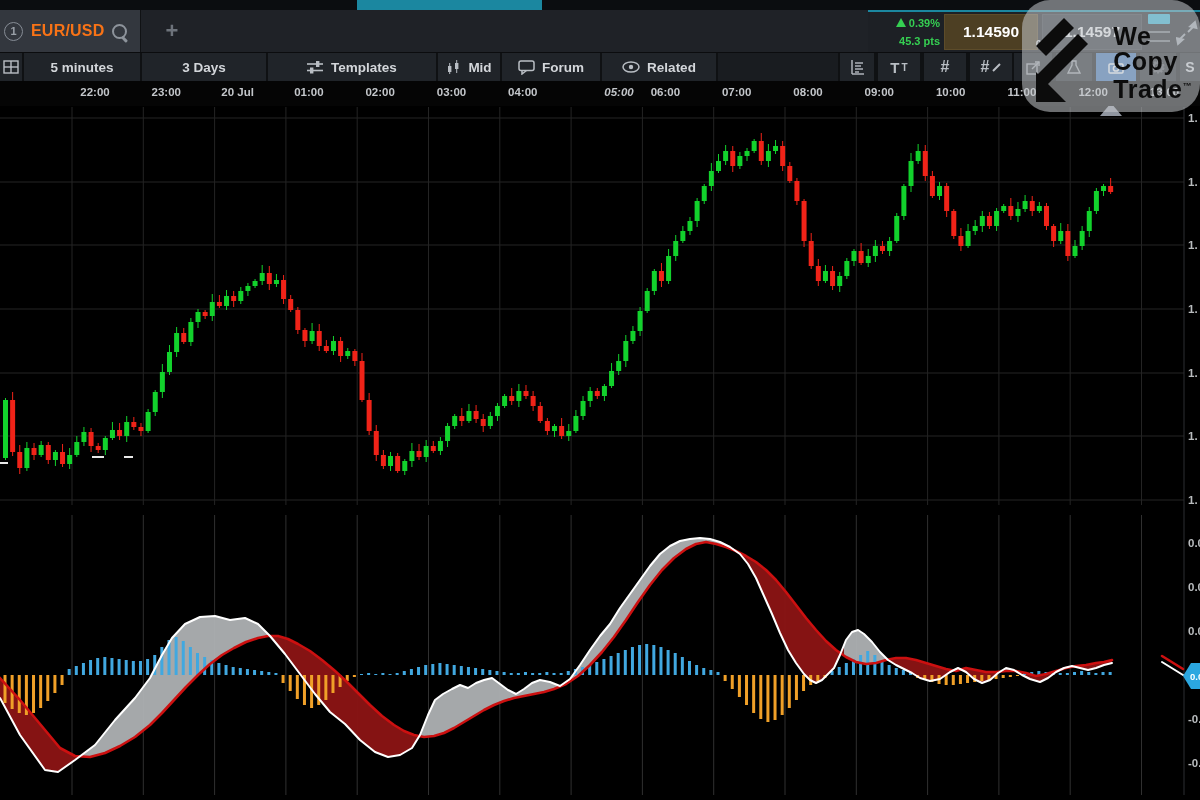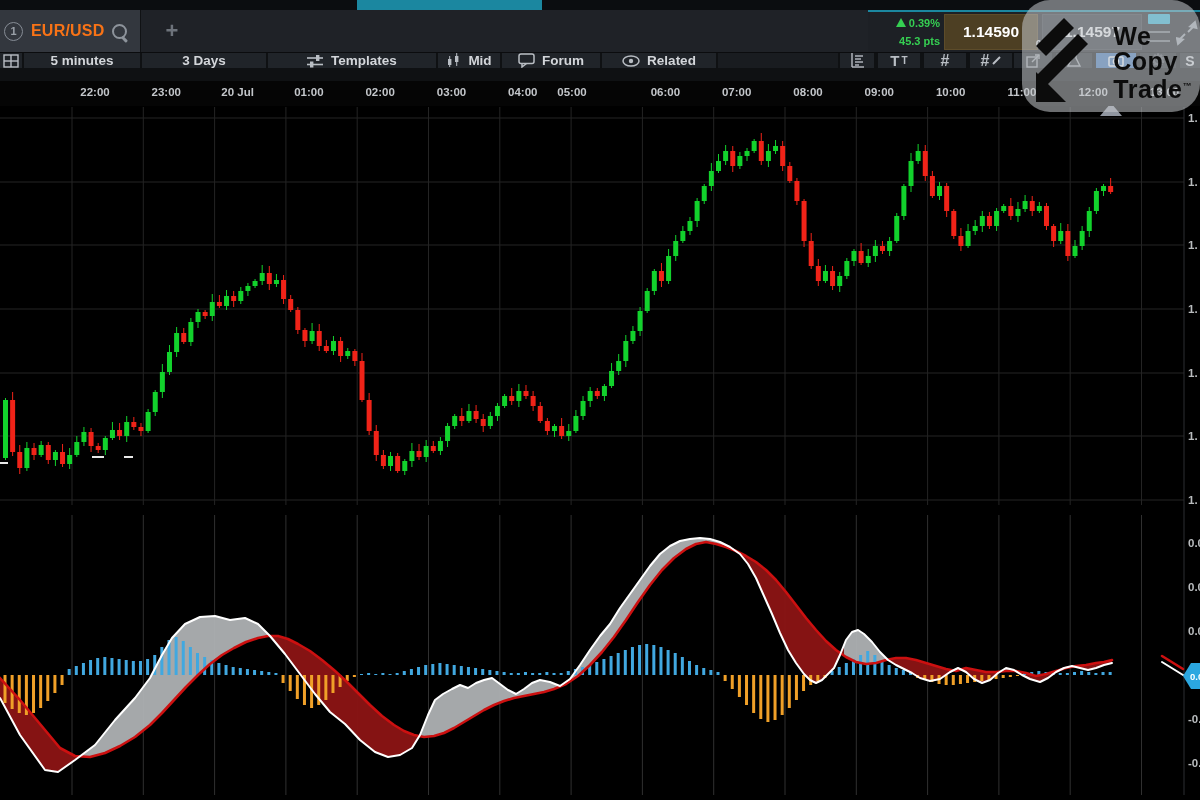--- a/index.html
+++ b/index.html
@@ -28,21 +28,21 @@
   #buy-box{left:174px;top:2px;width:100px;height:36px;background:#2b2f35;border:1px solid #383d44;box-sizing:border-box;
     color:#eceef0;font-size:15.5px;font-weight:bold;display:flex;align-items:center;justify-content:center;}
   #spread-label{left:158px;top:26px;width:34px;text-align:center;color:#d6d9dc;font-size:10.5px;font-weight:bold;}
   #mini-stack{left:280px;top:2px;width:24px;height:38px;}
   #mini-stack .cy{width:22px;height:10px;background:#31b3d6;border-radius:1px;}
   #mini-stack .ln{width:22px;height:2px;background:#6d737b;margin-top:7px;}
   #expand-btn{left:308px;top:8px;width:22px;height:26px;}
 
   
   #toolbar{left:0;top:53px;width:1200px;height:28px;background:#0f1113;}
-  .tb-cell{top:0;height:15px;background:#202429;display:flex;align-items:center;justify-content:center;gap:7px;
+  .tb-cell{top:0;height:28px;background:#202429;display:flex;align-items:center;justify-content:center;gap:7px;
     color:#d3d6da;font-size:13.5px;font-weight:bold;box-sizing:border-box;}
   .tb-ico{display:flex;align-items:center;}
   .glyph{color:#b9bec4;font-weight:bold;}
   #cell-share{background:#3f74b4;}
   #cell-s{color:#cfd3d8;font-size:14px;font-weight:bold;}
 
   
   #time-axis{left:0;top:81px;width:1200px;height:25px;background:#050505;}
   .t-label{position:absolute;top:5px;width:56px;margin-left:-28px;text-align:center;color:#c3c6ca;font-size:11.5px;font-weight:bold;}
 
@@ -765,21 +765,21 @@
   </div>
 
   <div id="time-axis" class="abs z2">
       <span class="t-label" style="left: 95px;">22:00</span>
       <span class="t-label" style="left: 166.3px;">23:00</span>
       <span class="t-label" style="left: 237.6px;">20 Jul</span>
       <span class="t-label" style="left: 308.9px;">01:00</span>
       <span class="t-label" style="left: 380.2px;">02:00</span>
       <span class="t-label" style="left: 451.5px;">03:00</span>
       <span class="t-label" style="left: 522.8px;">04:00</span>
-      <span class="t-label" style="left: 572px;">05:00</span>
+      <span class="t-label" style="left: 619px; font-style: italic;">05:00</span>
       <span class="t-label" style="left: 665.4px;">06:00</span>
       <span class="t-label" style="left: 736.7px;">07:00</span>
       <span class="t-label" style="left: 808px;">08:00</span>
       <span class="t-label" style="left: 879.3px;">09:00</span>
       <span class="t-label" style="left: 950.6px;">10:00</span>
       <span class="t-label" style="left: 1021.9px;">11:00</span>
       <span class="t-label" style="left: 1093.2px;">12:00</span>
       <span class="t-label" style="left: 1164.5px;">13:00</span>
     </div>
 

